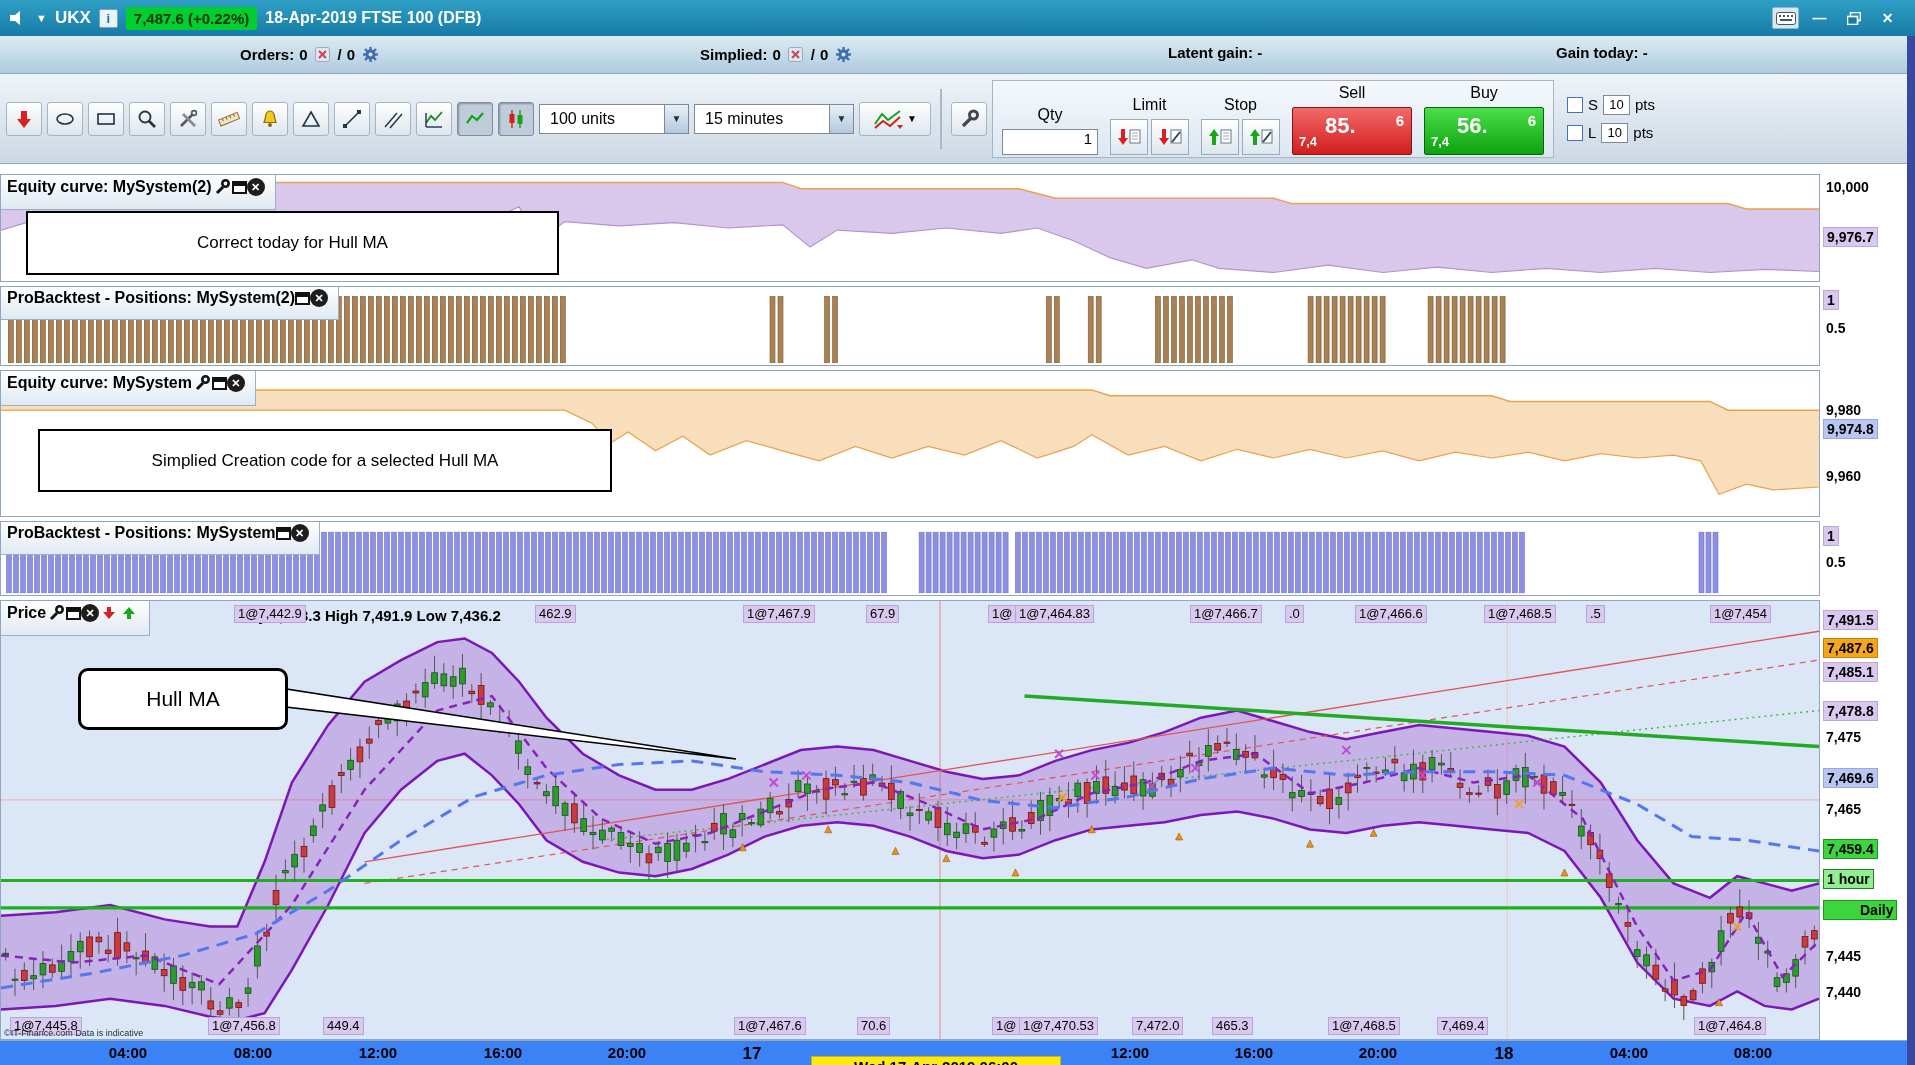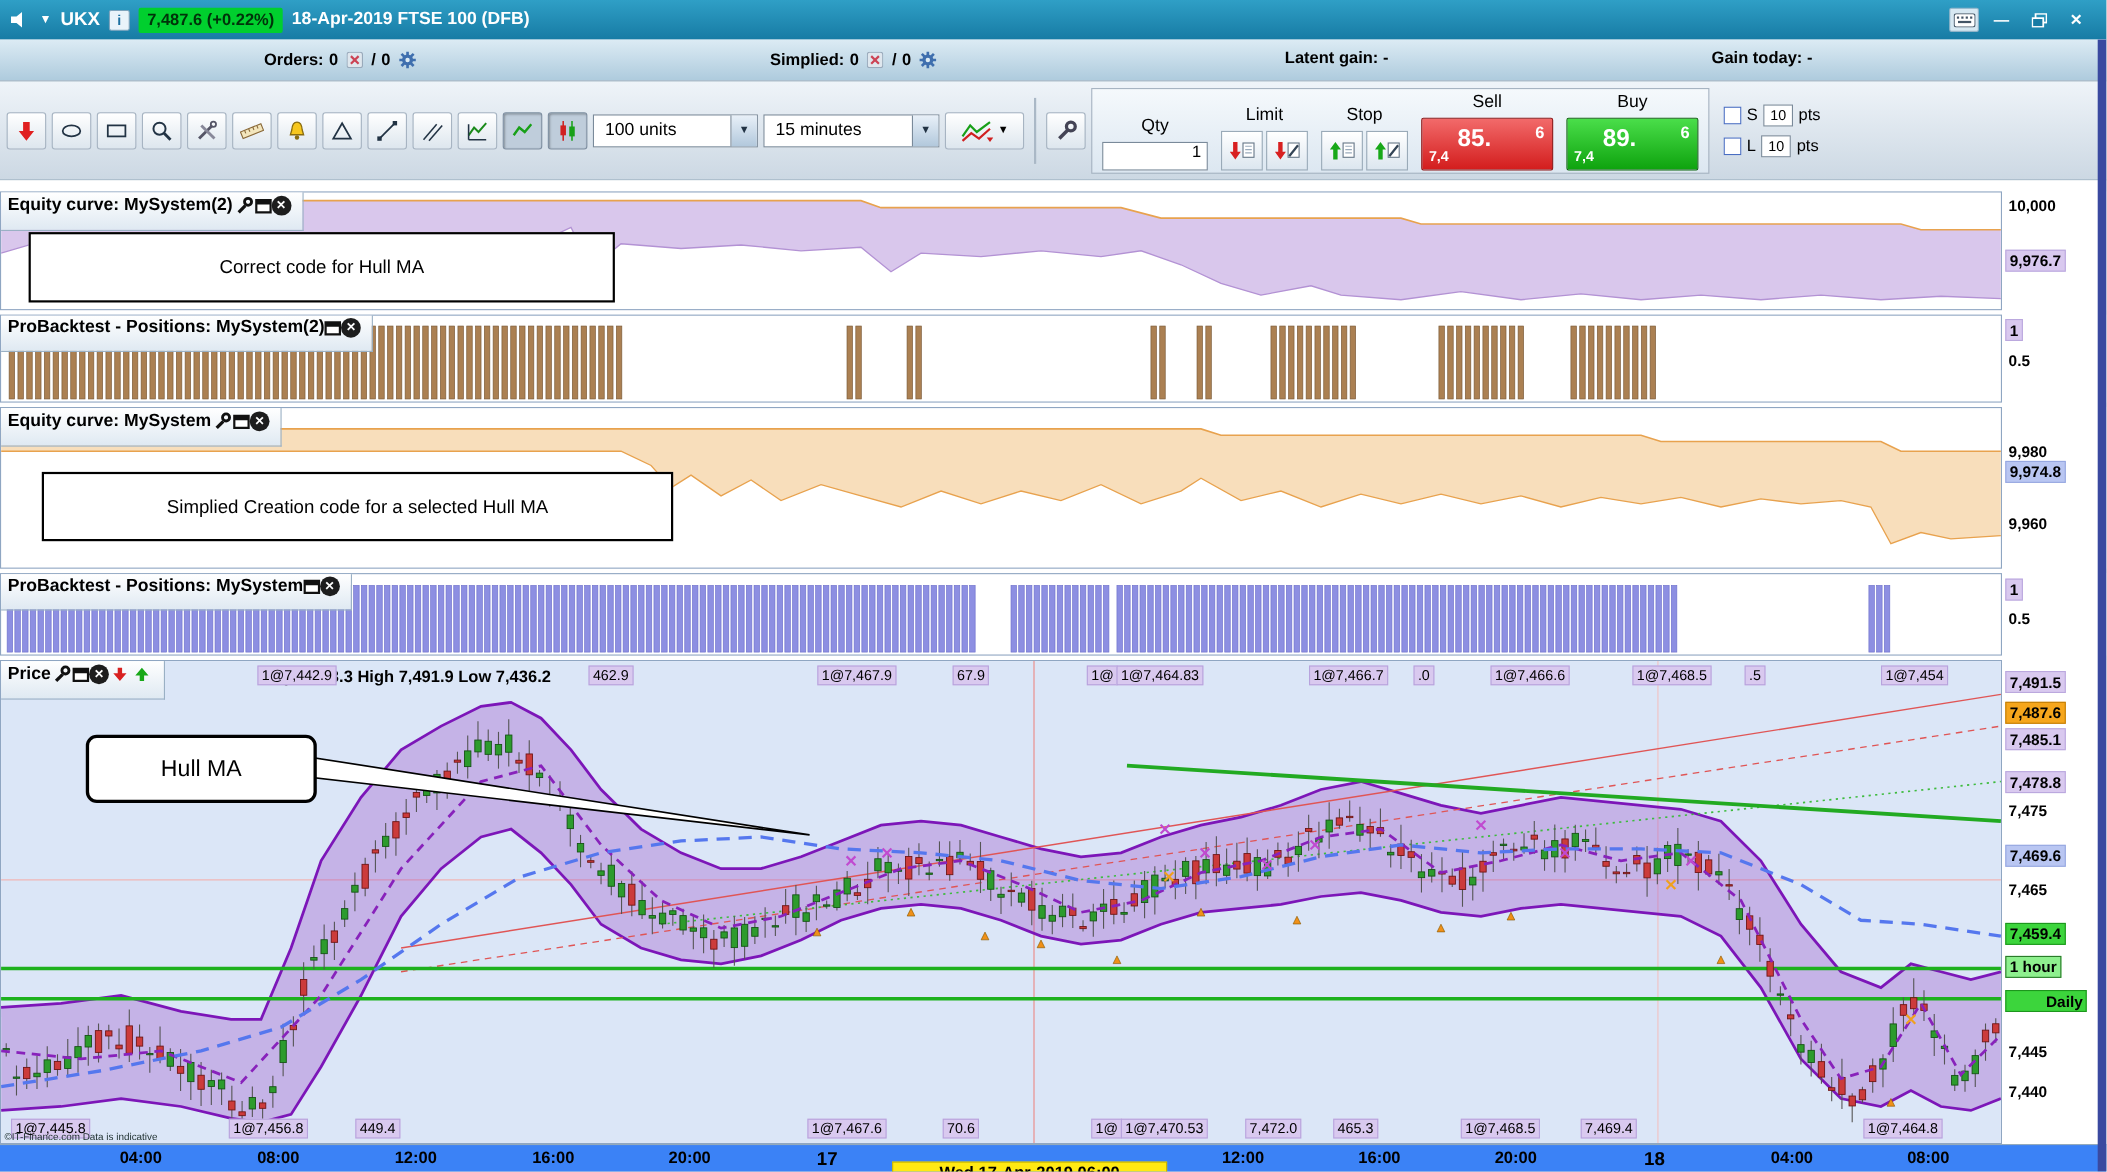--- a/index.html
+++ b/index.html
@@ -350,21 +350,21 @@
         <span class="tradebtn sellb">
           <span class="sm">7,4</span>
           <span class="bg">85.</span>
           <span class="sp">6</span>
         </span>
       </span>
       <span class="tcol">
         <span class="hd">Buy</span>
         <span class="tradebtn buyb">
           <span class="sm">7,4</span>
-          <span class="bg">89.</span>
+          <span class="bg">56.</span>
           <span class="sp">6</span>
         </span>
       </span>
     </span>
 
     <span class="sl">
       <span class="slrow">
         <span class="cb"></span>
         <span>S</span>
         <span class="numbox">10</span>
@@ -392,21 +392,21 @@
           <span>Equity curve: MySystem(2)</span>
           <span class="hic">
               <svg width="18" height="18">
                 <line x1="4" y1="15" x2="10" y2="9" stroke="#111" stroke-width="3"></line>
                 <circle cx="12.5" cy="5.5" r="3.2" fill="none" stroke="#111" stroke-width="2.6"></circle>
               </svg>
             </span>
           <span class="win-ic"></span>
           <span class="close-ic">✕</span>
         </div>
-        <div class="anno" style="left:25px;top:36px;width:533px;height:64px">Correct code for Hull MA</div>
+        <div class="anno" style="left:25px;top:36px;width:533px;height:64px">Correct today for Hull MA</div>
       </div>
       <div class="axis">
           <span class="ax plain" style="top: 12%;">10,000</span>
           <span class="ax lav" style="top: 58%;">9,976.7</span>
         </div>
     </div>
 
     <div class="panel" style="height:80px">
       <div class="zone">
         <svg class="chart" width="1818" height="78">

